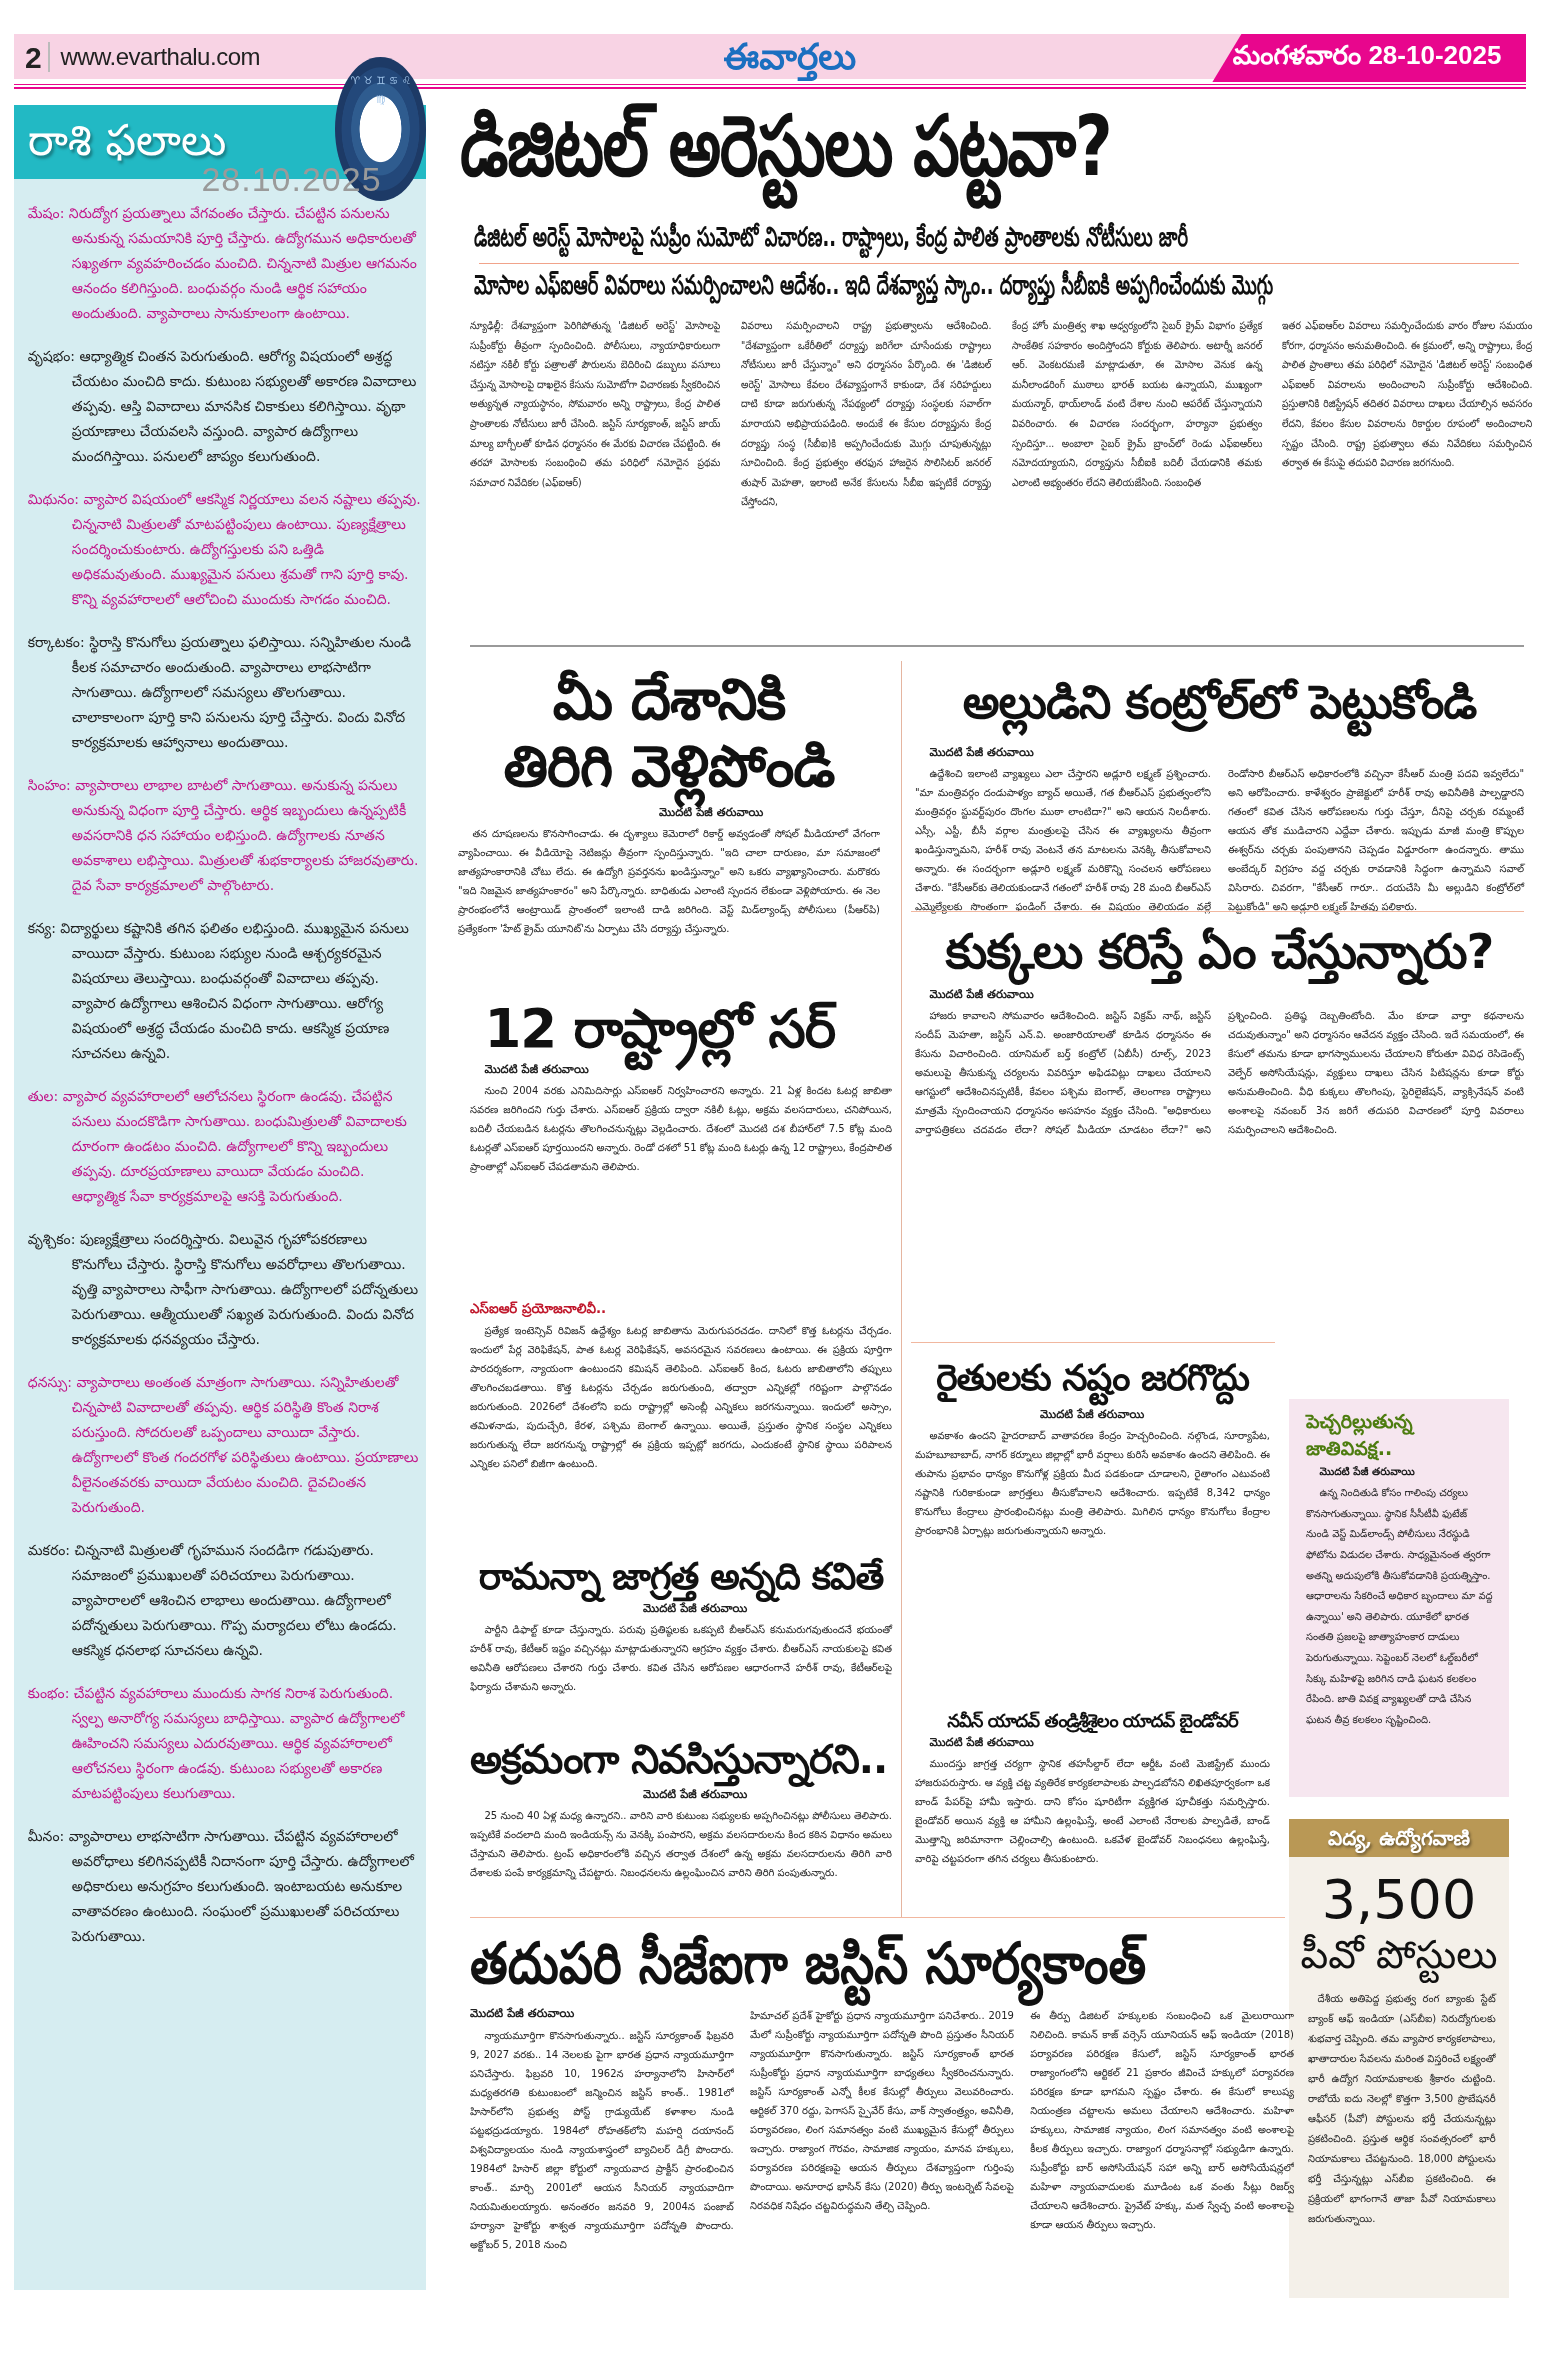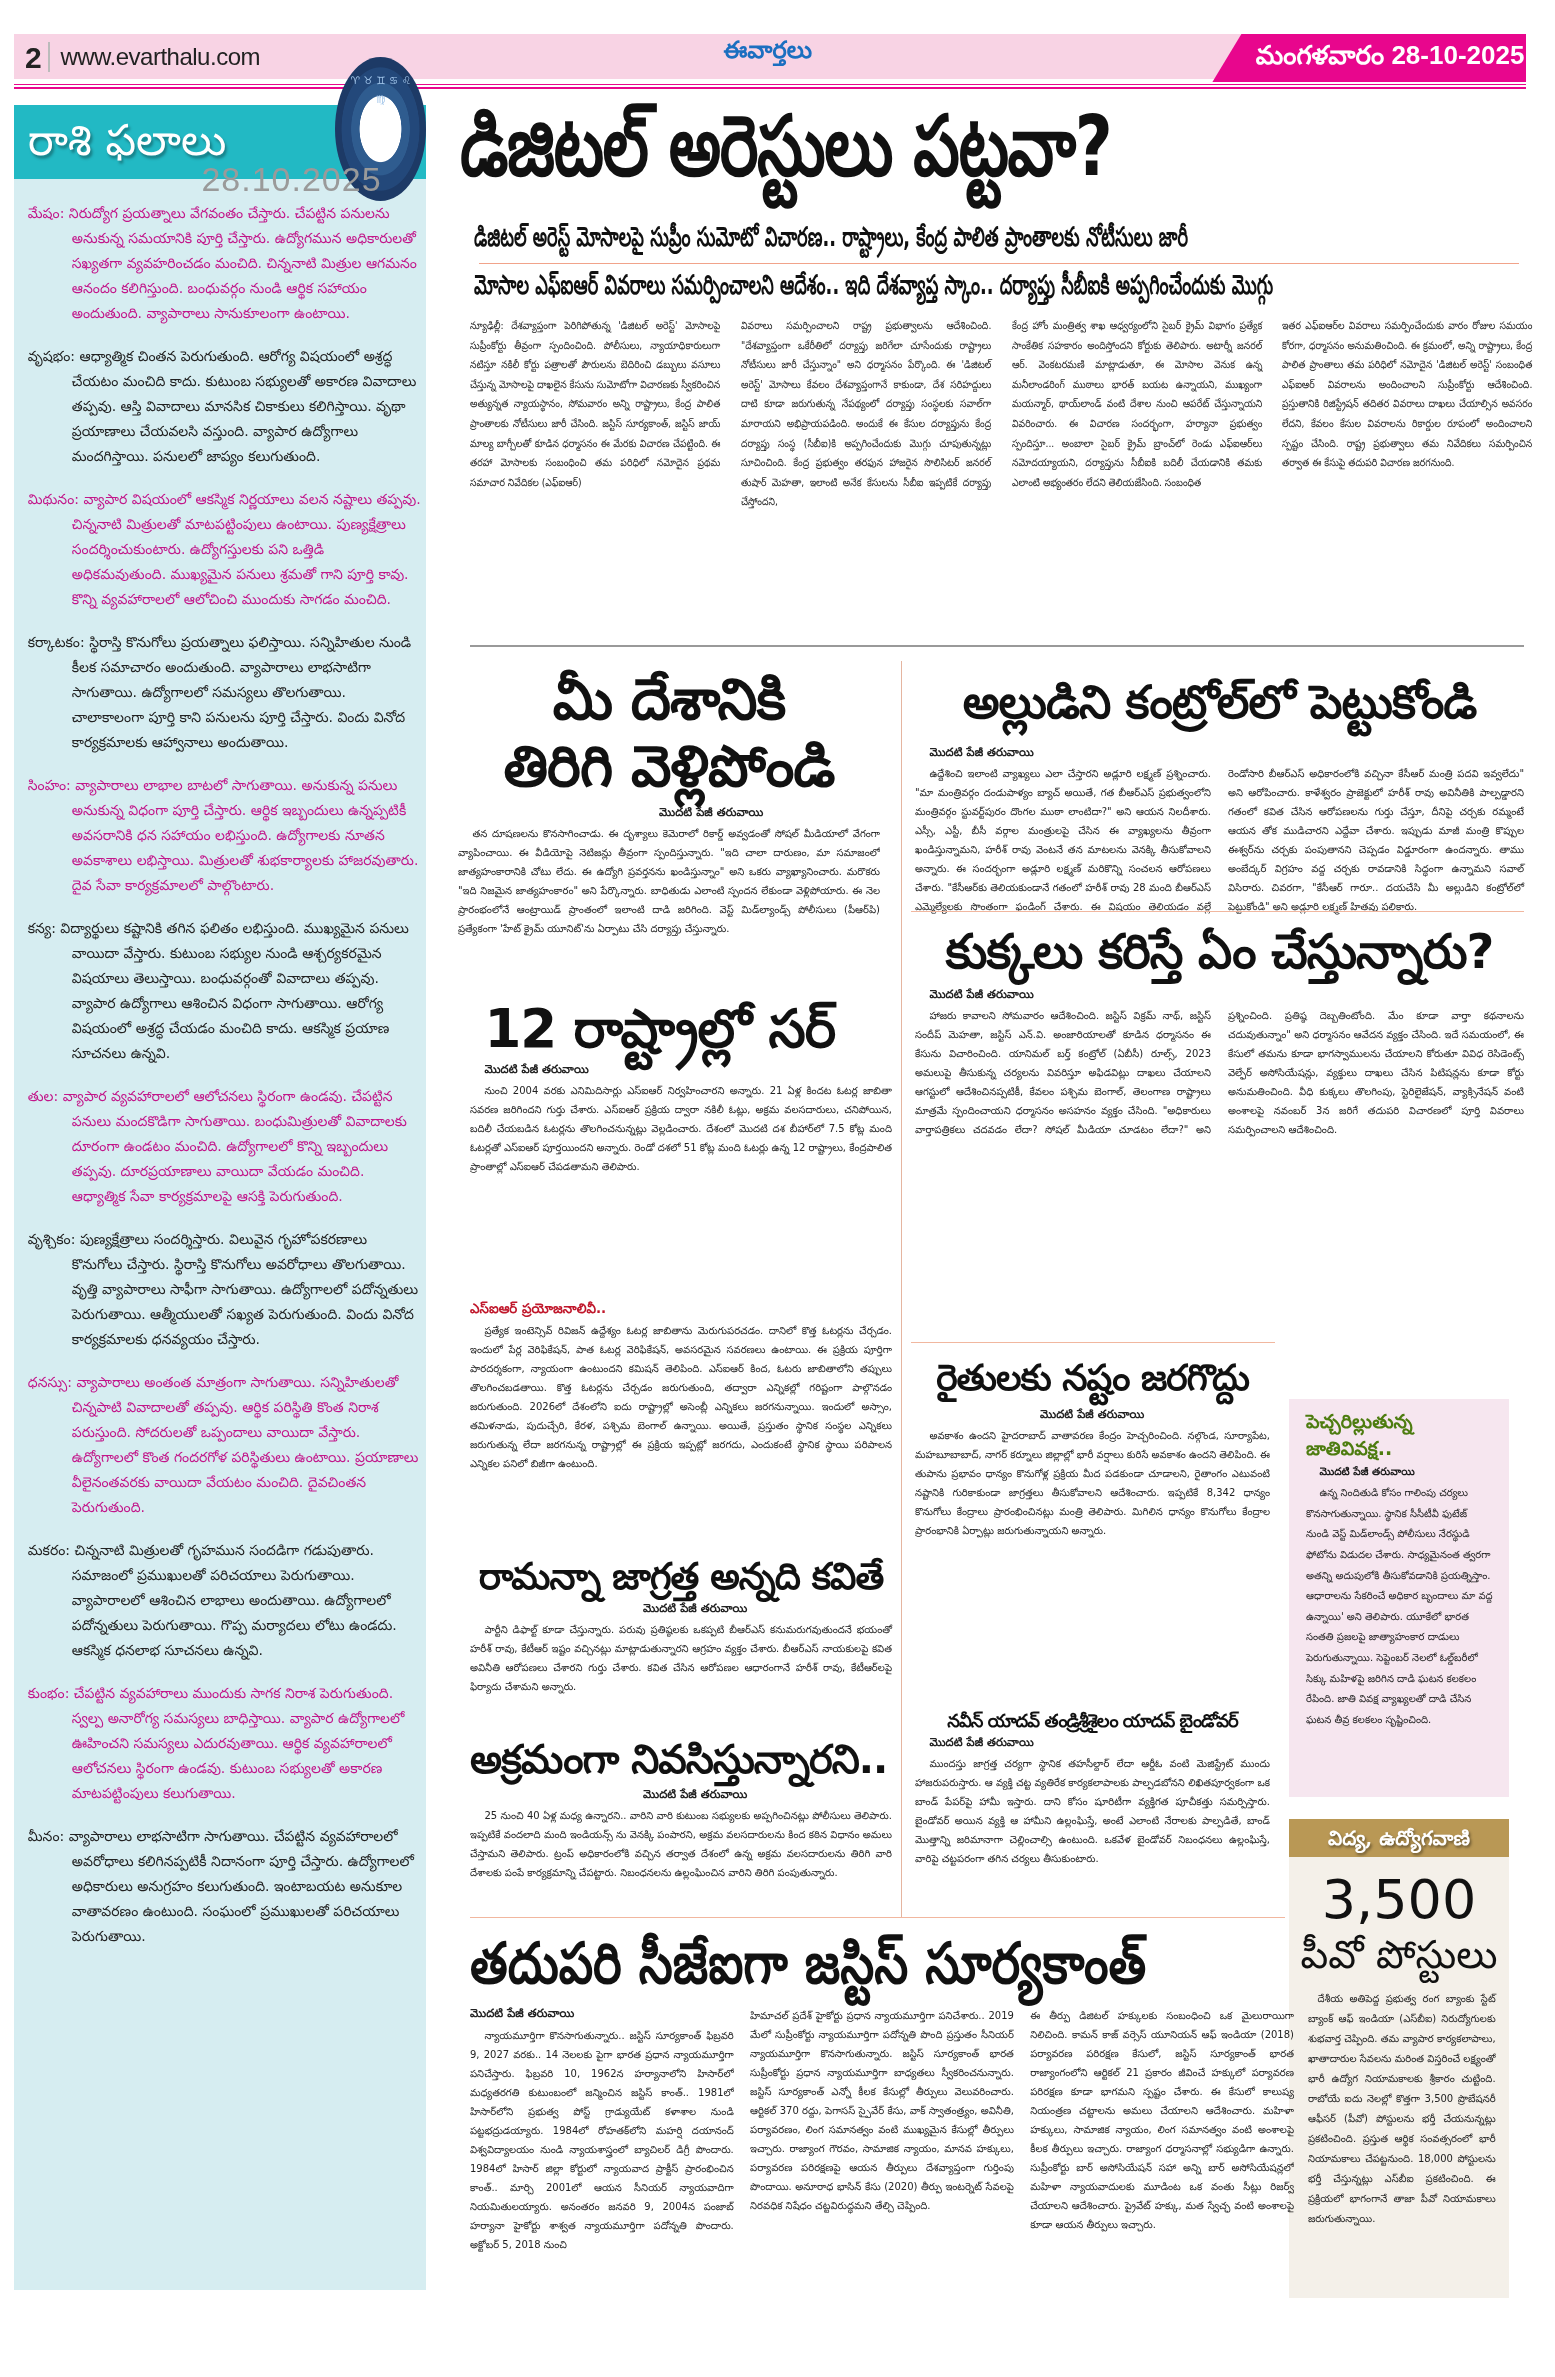--- a/index.html
+++ b/index.html
@@ -5,25 +5,25 @@
   * { box-sizing: border-box; margin: 0; padding: 0; }
   html, body { width: 1555px; height: 2377px; background: #ffffff; overflow: hidden; }
   body { font-family: "DejaVu Sans", sans-serif; color: #1a1a1a; position: relative; }
 
   
   .masthead { position: absolute; left: 14.4px; top: 34px; width: 1512px; height: 48px; }
   .mast-pink { position: absolute; left: 0; top: 0; width: 1227px; height: 45px; background: #f8d3e4; }
   .mast-date { position: absolute; left: 1198px; top: 0; width: 314px; height: 48px; background: #e8068d;
                clip-path: polygon(29px 0, 100% 0, 100% 100%, 0 100%); color: #fff;
                font-family: "Liberation Sans", sans-serif; font-weight: bold; font-size: 26px;
-               display: flex; align-items: center; justify-content: flex-end; padding-right: 2px; }
+               display: flex; align-items: center; justify-content: flex-end; padding-right: 25px; }
   .mast-page { position: absolute; left: 10.5px; top: 6.7px; font-family: "Liberation Sans", sans-serif; font-weight: bold; font-size: 30px; color: #222; }
   .mast-sep { position: absolute; left: 34px; top: 7.7px; width: 1.4px; height: 30px; background: #bbb; }
   .mast-url { position: absolute; left: 46px; top: 8.6px; font-family: "Liberation Sans", sans-serif; font-size: 24px; color: #222; letter-spacing: -0.5px; }
-  .mast-logo { position: absolute; left: 709px; top: 2.4px; font-family: "DejaVu Sans", sans-serif; font-weight: bold; font-size: 24px; color: #1b6fc0; }
+  .mast-logo { position: absolute; left: 709px; top: 2.4px; font-family: "DejaVu Sans", sans-serif; font-weight: bold; font-size: 36px; color: #1b6fc0; }
   .mast-rule { position: absolute; left: 14.4px; top: 84px; width: 1512px; height: 4.8px;
                border-top: 1.4px solid #e8068d; border-bottom: 2.4px solid #e8068d; }
 
   
   .horo { position: absolute; left: 14.4px; top: 105px; width: 412px; height: 2185px; background: #d6edf1; }
   .horo-head { position: absolute; left: 0; top: 0; width: 412px; height: 74px; background: #22b9c4; }
   .horo-title { position: absolute; left: 13.4px; top: 9.6px; font-family: "DejaVu Serif", serif; font-size: 43px; color: #fff; text-shadow: 1.9px 2.9px 2.9px rgba(0,0,0,0.35); }
   .horo-date { position: absolute; left: 187px; top: 55px; font-family: "Liberation Sans", sans-serif; font-size: 34px; color: #9a9a9a; letter-spacing: 1px; }
   .zodiac-wheel { position: absolute; left: 321px; top: -48px; width: 91px; height: 144px; border-radius: 50%;
                   background: radial-gradient(ellipse at center, #ffffff 0 32%, #2f5c8f 33% 45%, #23487a 46% 60%, #1d3a66 61% 72%, transparent 73%); }

